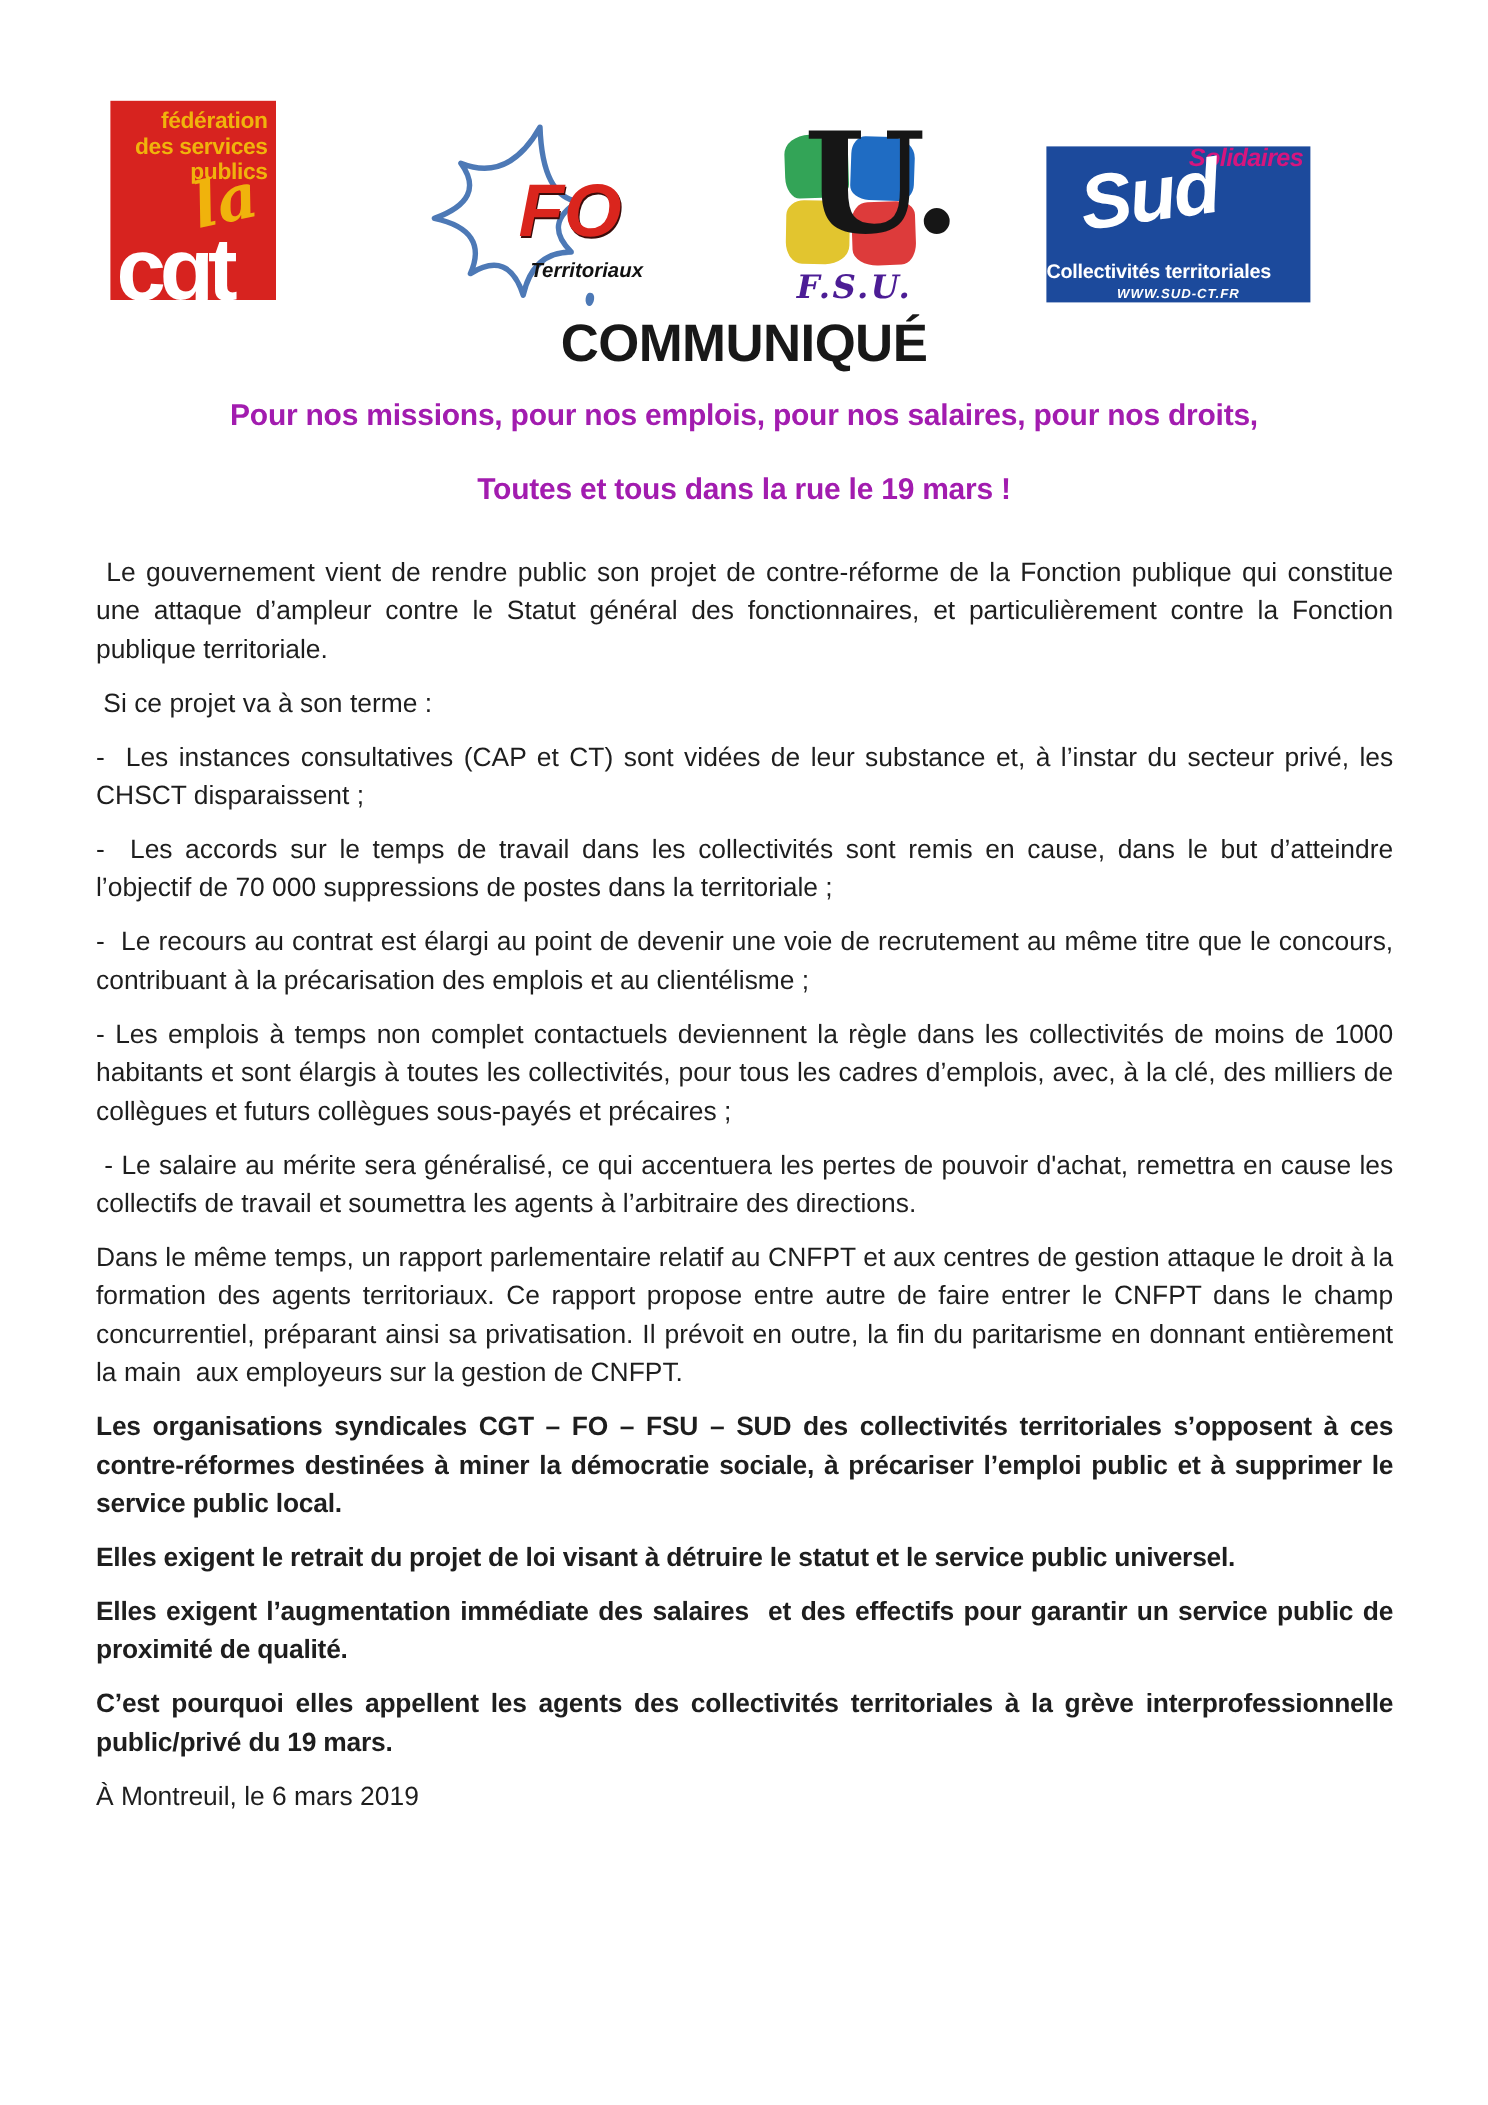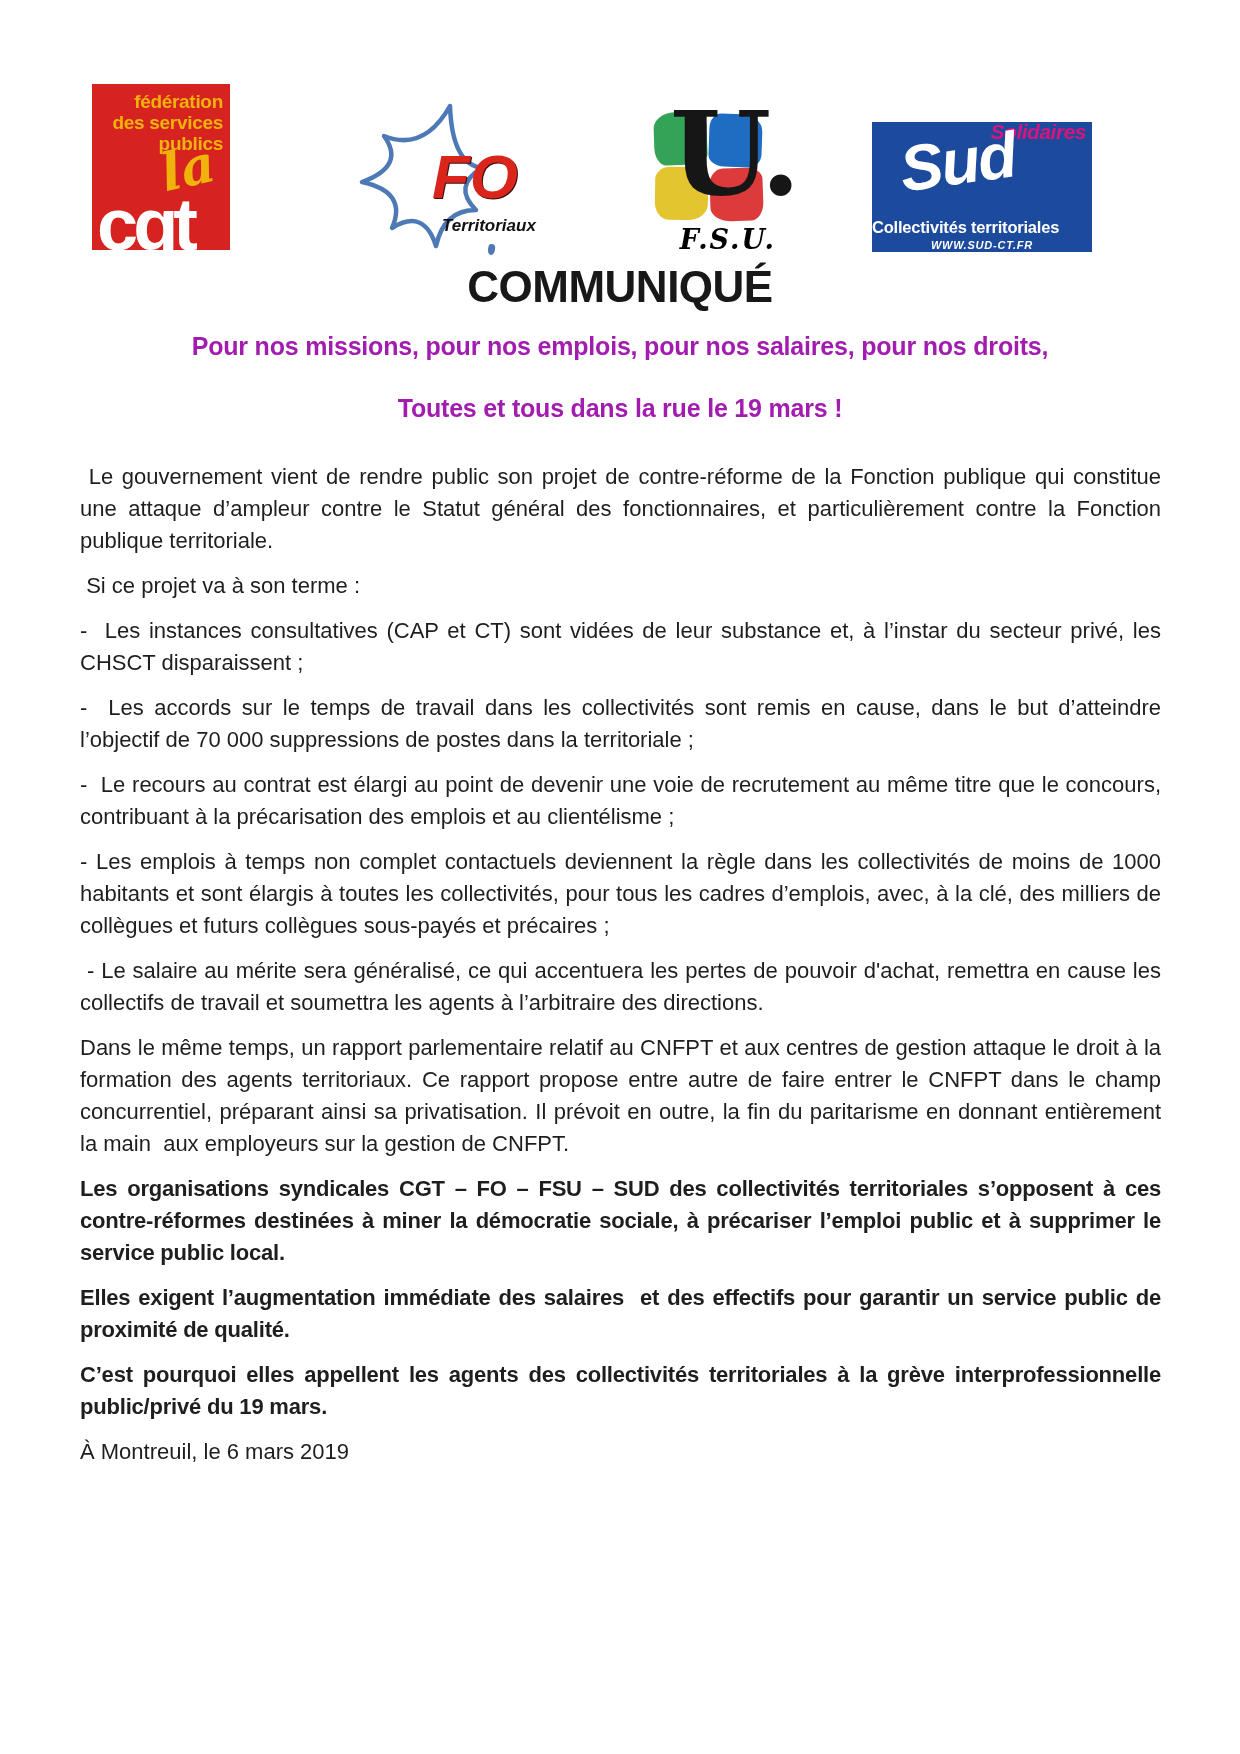--- a/index.html
+++ b/index.html
@@ -26,21 +26,21 @@
   .fo-sub{position:absolute;left:92px;top:118px;color:#111;font-weight:bold;font-style:italic;font-size:17px;}
   .fo-dot{position:absolute;left:138px;top:146px;width:7px;height:11px;background:#4d79b6;border-radius:50% 50% 60% 60%;transform:rotate(8deg);}
   
   .fsu{position:absolute;left:654px;top:112px;width:116px;height:140px;}
   .fsu-sq{position:absolute;width:53px;height:53px;}
   .fsu-g{left:0;top:0;background:#33a457;border-radius:40% 18% 30% 22%/30% 26% 20% 34%;transform:rotate(-2deg);}
   .fsu-b{left:55px;top:2px;background:#1f6cc3;border-radius:22% 38% 24% 30%/28% 32% 26% 22%;transform:rotate(2deg);}
   .fsu-y{left:1px;top:55px;background:#e2c52f;border-radius:28% 24% 38% 26%/24% 28% 30% 34%;transform:rotate(1deg);}
   .fsu-r{left:56px;top:56px;background:#dd3b3b;border-radius:26% 30% 24% 40%/30% 22% 34% 26%;transform:rotate(-2deg);}
   .fsu-u{position:absolute;left:16px;top:-17px;font-family:"DejaVu Serif",serif;font-weight:bold;font-size:116px;line-height:1;color:#161616;}
-  .fsu-label{position:absolute;left:-6px;top:112px;width:128px;text-align:right;font-family:"DejaVu Serif",serif;font-style:italic;font-weight:bold;font-size:27px;letter-spacing:2px;color:#000000;}
+  .fsu-label{position:absolute;left:-6px;top:112px;width:128px;text-align:center;font-family:"DejaVu Serif",serif;font-style:italic;font-weight:bold;font-size:27px;letter-spacing:2px;color:#4c1d95;}
   
   .sud{position:absolute;left:872px;top:122px;width:220px;height:130px;background:#1c4a9c;overflow:hidden;}
   .sud-soli{position:absolute;top:-2px;right:6px;color:#d6157e;font-weight:800;font-style:italic;font-size:21px;letter-spacing:-0.5px;}
   .sud-word{position:absolute;left:28px;top:8px;color:#ffffff;font-weight:800;font-style:italic;font-size:64px;line-height:1;transform:rotate(-8deg);letter-spacing:-2px;}
   .sud-ct{position:absolute;left:0;bottom:15px;width:100%;color:#ffffff;font-weight:bold;font-size:16.5px;letter-spacing:-0.2px;}
   .sud-url{position:absolute;left:0;bottom:1px;width:100%;text-align:center;color:#ffffff;font-weight:bold;font-style:italic;font-size:11px;letter-spacing:0.8px;margin-top:26px;}
   
   .title{margin:0;padding-top:262px;text-align:center;font-size:44px;font-weight:800;letter-spacing:-0.5px;color:#181818;}
   .subtitles{margin-top:16px;text-align:center;color:#a21caf;}
   .subtitle{margin:0 0 25px 0;font-size:25px;font-weight:800;line-height:37px;letter-spacing:-0.2px;}
@@ -104,18 +104,19 @@
   <div class="body">
     <p> Le gouvernement vient de rendre public son projet de contre-réforme de la Fonction publique qui constitue une attaque d’ampleur contre le Statut général des fonctionnaires, et particulièrement contre la Fonction publique territoriale.</p>
     <p> Si ce projet va à son terme :</p>
     <p>-  Les instances consultatives (CAP et CT) sont vidées de leur substance et, à l’instar du secteur privé, les CHSCT disparaissent ;</p>
     <p>-  Les accords sur le temps de travail dans les collectivités sont remis en cause, dans le but d’atteindre l’objectif de 70 000 suppressions de postes dans la territoriale ;</p>
     <p>-  Le recours au contrat est élargi au point de devenir une voie de recrutement au même titre que le concours, contribuant à la précarisation des emplois et au clientélisme ;</p>
     <p>- Les emplois à temps non complet contactuels deviennent la règle dans les collectivités de moins de 1000 habitants et sont élargis à toutes les collectivités, pour tous les cadres d’emplois, avec, à la clé, des milliers de collègues et futurs collègues sous-payés et précaires ;</p>
     <p> - Le salaire au mérite sera généralisé, ce qui accentuera les pertes de pouvoir d'achat, remettra en cause les collectifs de travail et soumettra les agents à l’arbitraire des directions.</p>
     <p>Dans le même temps, un rapport parlementaire relatif au CNFPT et aux centres de gestion attaque le droit à la formation des agents territoriaux. Ce rapport propose entre autre de faire entrer le CNFPT dans le champ concurrentiel, préparant ainsi sa privatisation. Il prévoit en outre, la fin du paritarisme en donnant entièrement la main  aux employeurs sur la gestion de CNFPT.</p>
     <p class="b">Les organisations syndicales CGT – FO – FSU – SUD des collectivités territoriales s’opposent à ces contre-réformes destinées à miner la démocratie sociale, à précariser l’emploi public et à supprimer le service public local.</p>
+    <p class="b">Elles exigent le retrait du projet de loi visant à détruire le statut et le service public universel.</p>
     <p class="b">Elles exigent l’augmentation immédiate des salaires  et des effectifs pour garantir un service public de proximité de qualité.</p>
     <p class="b">C’est pourquoi elles appellent les agents des collectivités territoriales à la grève interprofessionnelle public/privé du 19 mars.</p>
     <p class="date">À Montreuil, le 6 mars 2019</p>
   </div>
 
 </div>
 
 </body></html>

